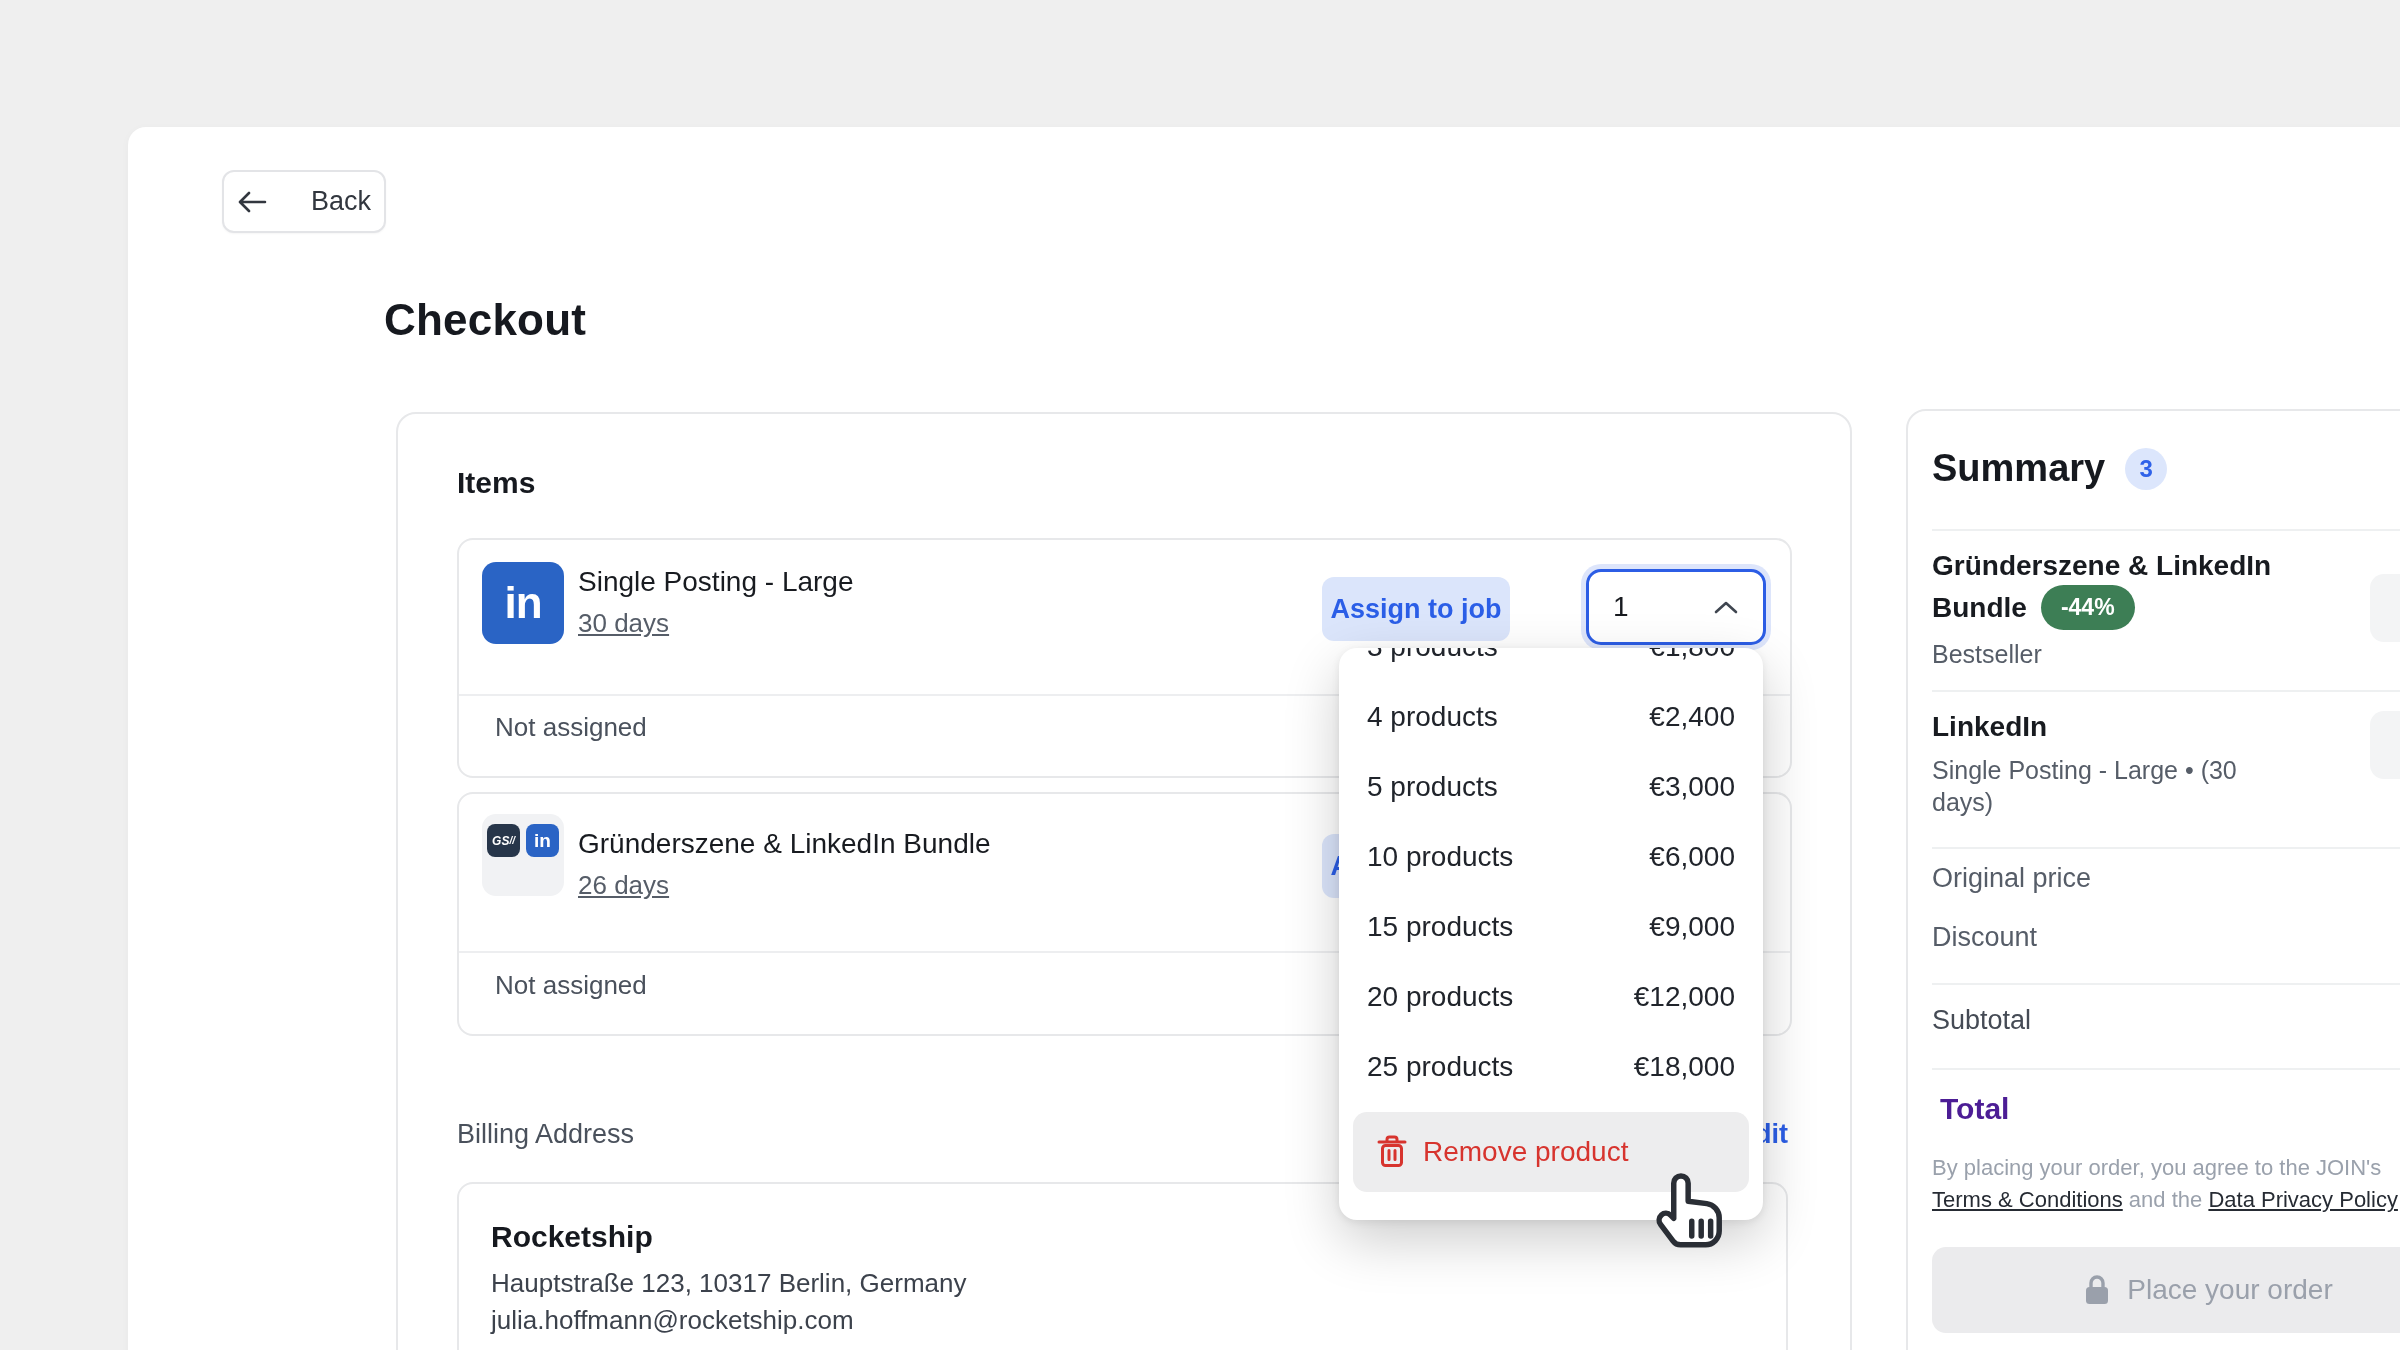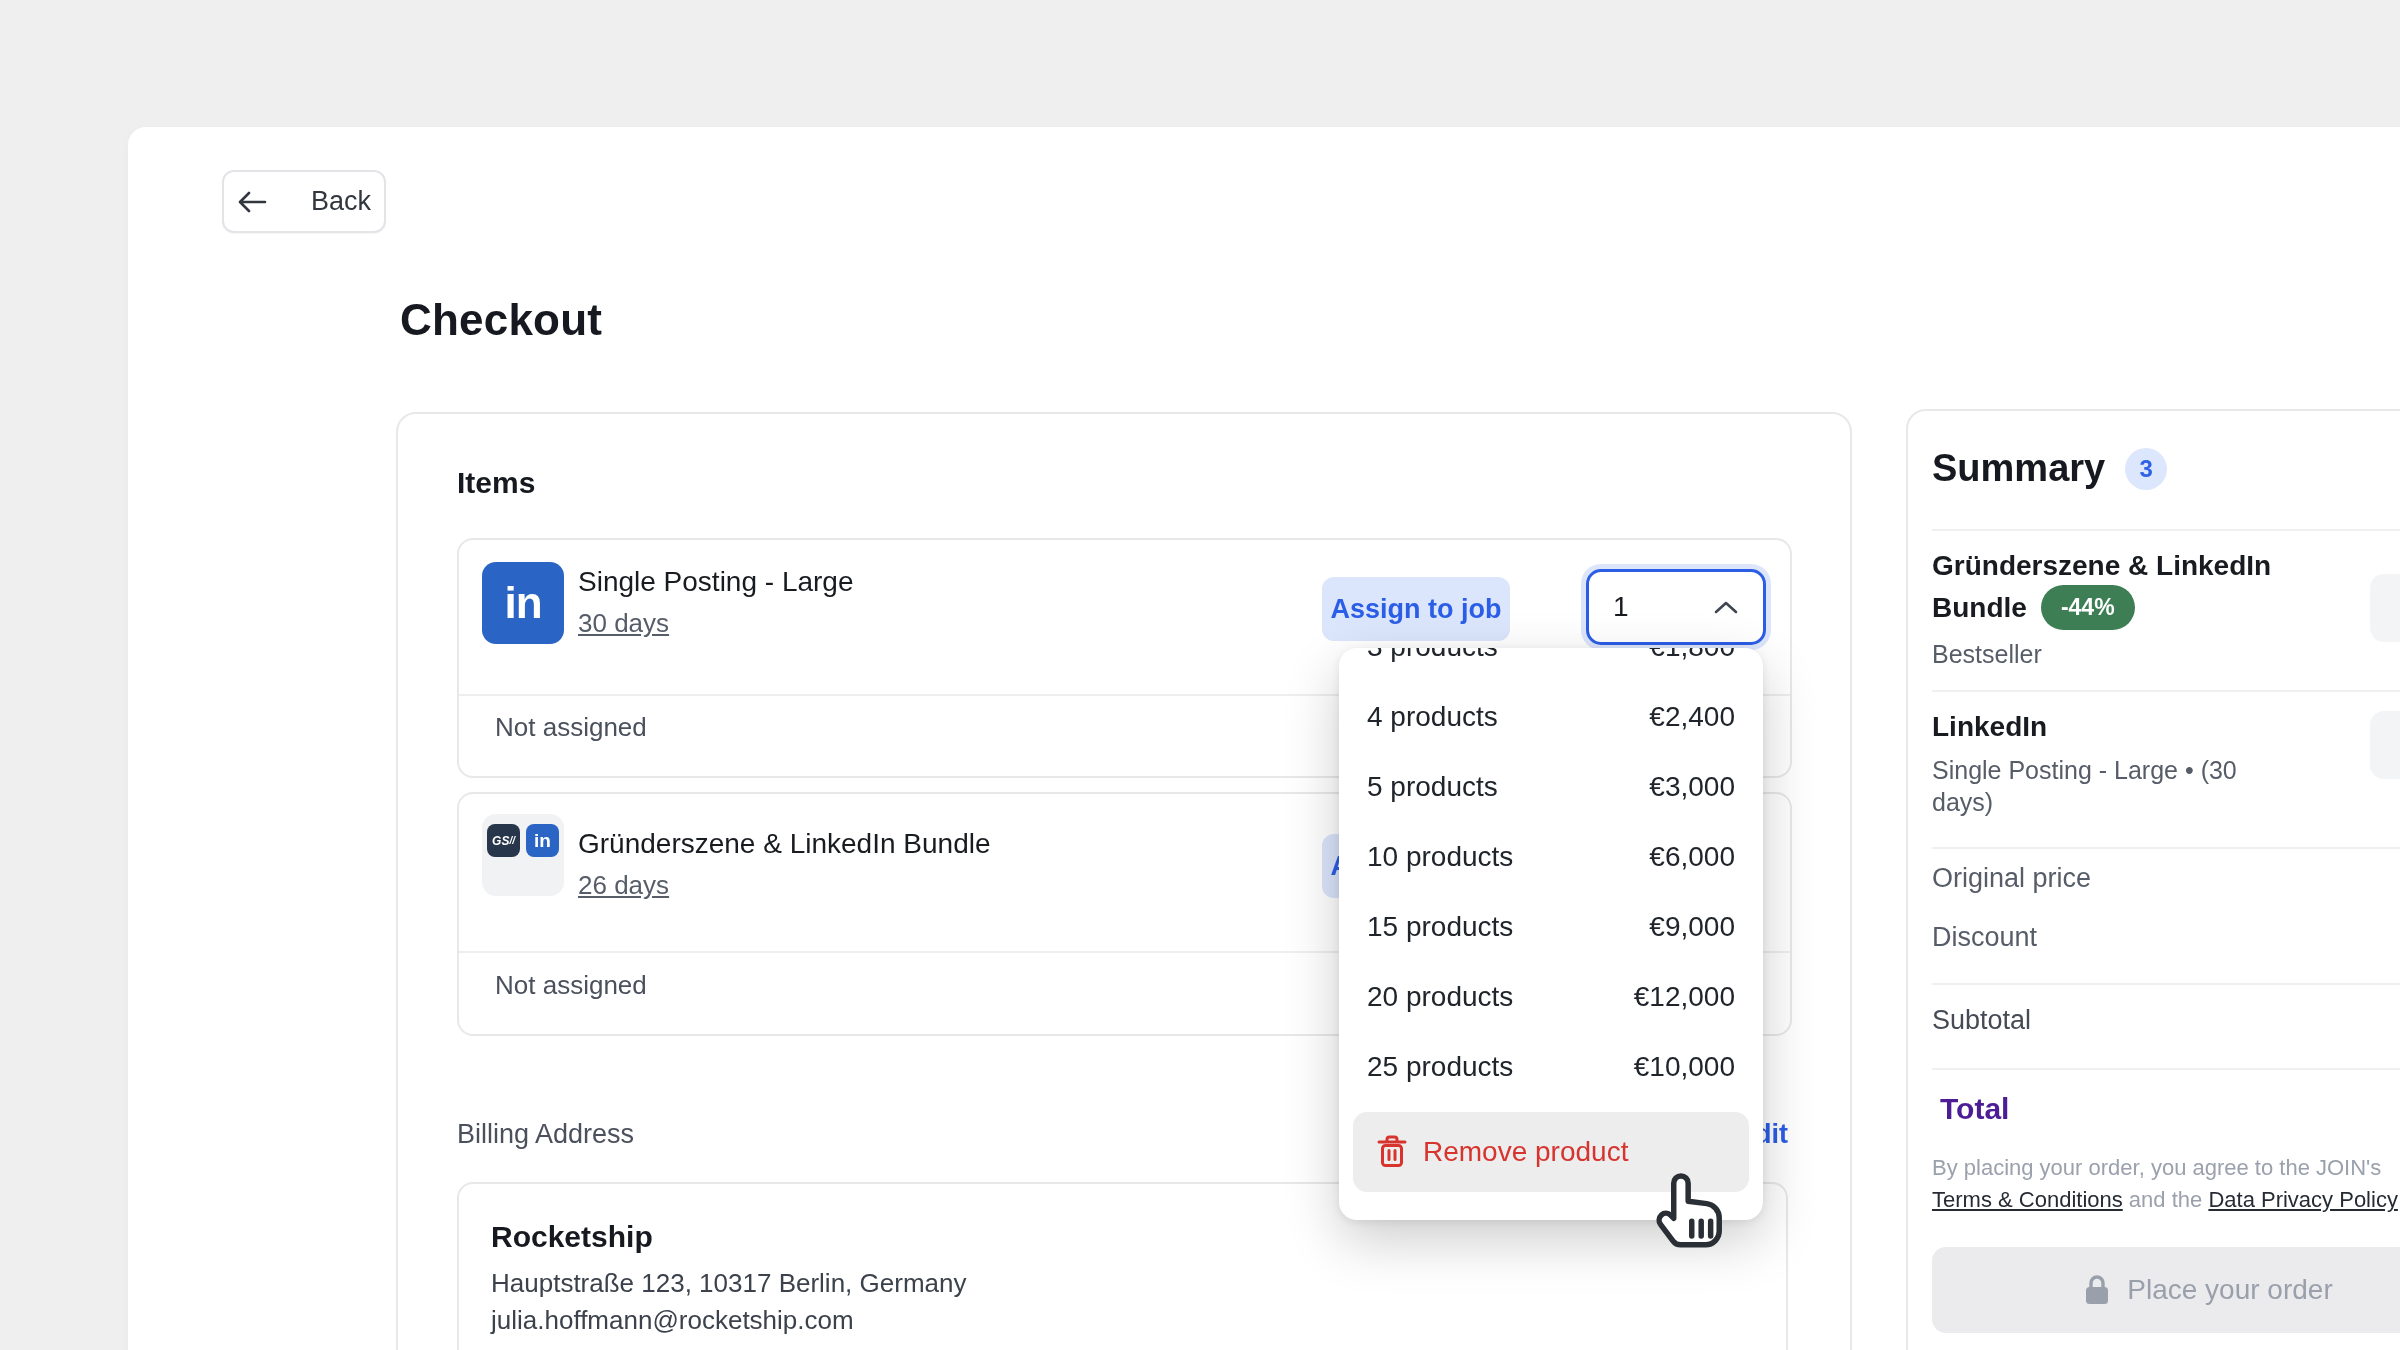--- a/index.html
+++ b/index.html
@@ -142,21 +142,21 @@
 
   <button class="back-btn" style="left:94px;top:43px;gap:44px;">
     <span>
       <svg width="30" height="24" viewBox="0 0 30 24">
           <path d="M12 3 3 12l9 9M3.5 12H28" stroke="#32373f" stroke-width="2.6" fill="none" stroke-linecap="round" stroke-linejoin="round"></path>
         </svg>
     </span>
     <span>Back</span>
   </button>
 
-  <div class="page-title" style="left:272px;top:168px;position:absolute;">Checkout</div>
+  <div class="page-title" style="left:256px;top:168px;position:absolute;">Checkout</div>
 
   <div class="main-card" style="left:268px;top:285px;">
     <div class="items-heading">Items</div>
 
     <div class="product-card first">
       <div class="prod-icon">
           <span class="in">in</span>
         </div>
       <div class="prod-title">Single Posting - Large</div>
       <div class="prod-sub">30 days</div>
@@ -272,21 +272,21 @@
       <span>€9,000</span>
     </div>
 
     <div class="dd-option">
       <span>20 products</span>
       <span>€12,000</span>
     </div>
 
     <div class="dd-option">
       <span>25 products</span>
-      <span>€10,000</span>
+      <span>€18,000</span>
     </div>
 
   <div class="dd-remove">
     <span>
       <svg width="30" height="34" viewBox="0 0 30 34">
           <path d="M2 7h26" stroke="#d7342e" stroke-width="3" stroke-linecap="round"></path>
           <path d="M10 7V4.5A2.5 2.5 0 0 1 12.5 2h5A2.5 2.5 0 0 1 20 4.5V7" stroke="#d7342e" stroke-width="3" fill="none"></path>
           <rect x="5.5" y="10.5" width="19" height="20" rx="3" fill="none" stroke="#d7342e" stroke-width="3"></rect>
           <path d="M12 15.5v9M18 15.5v9" stroke="#d7342e" stroke-width="3" stroke-linecap="round"></path>
         </svg>

